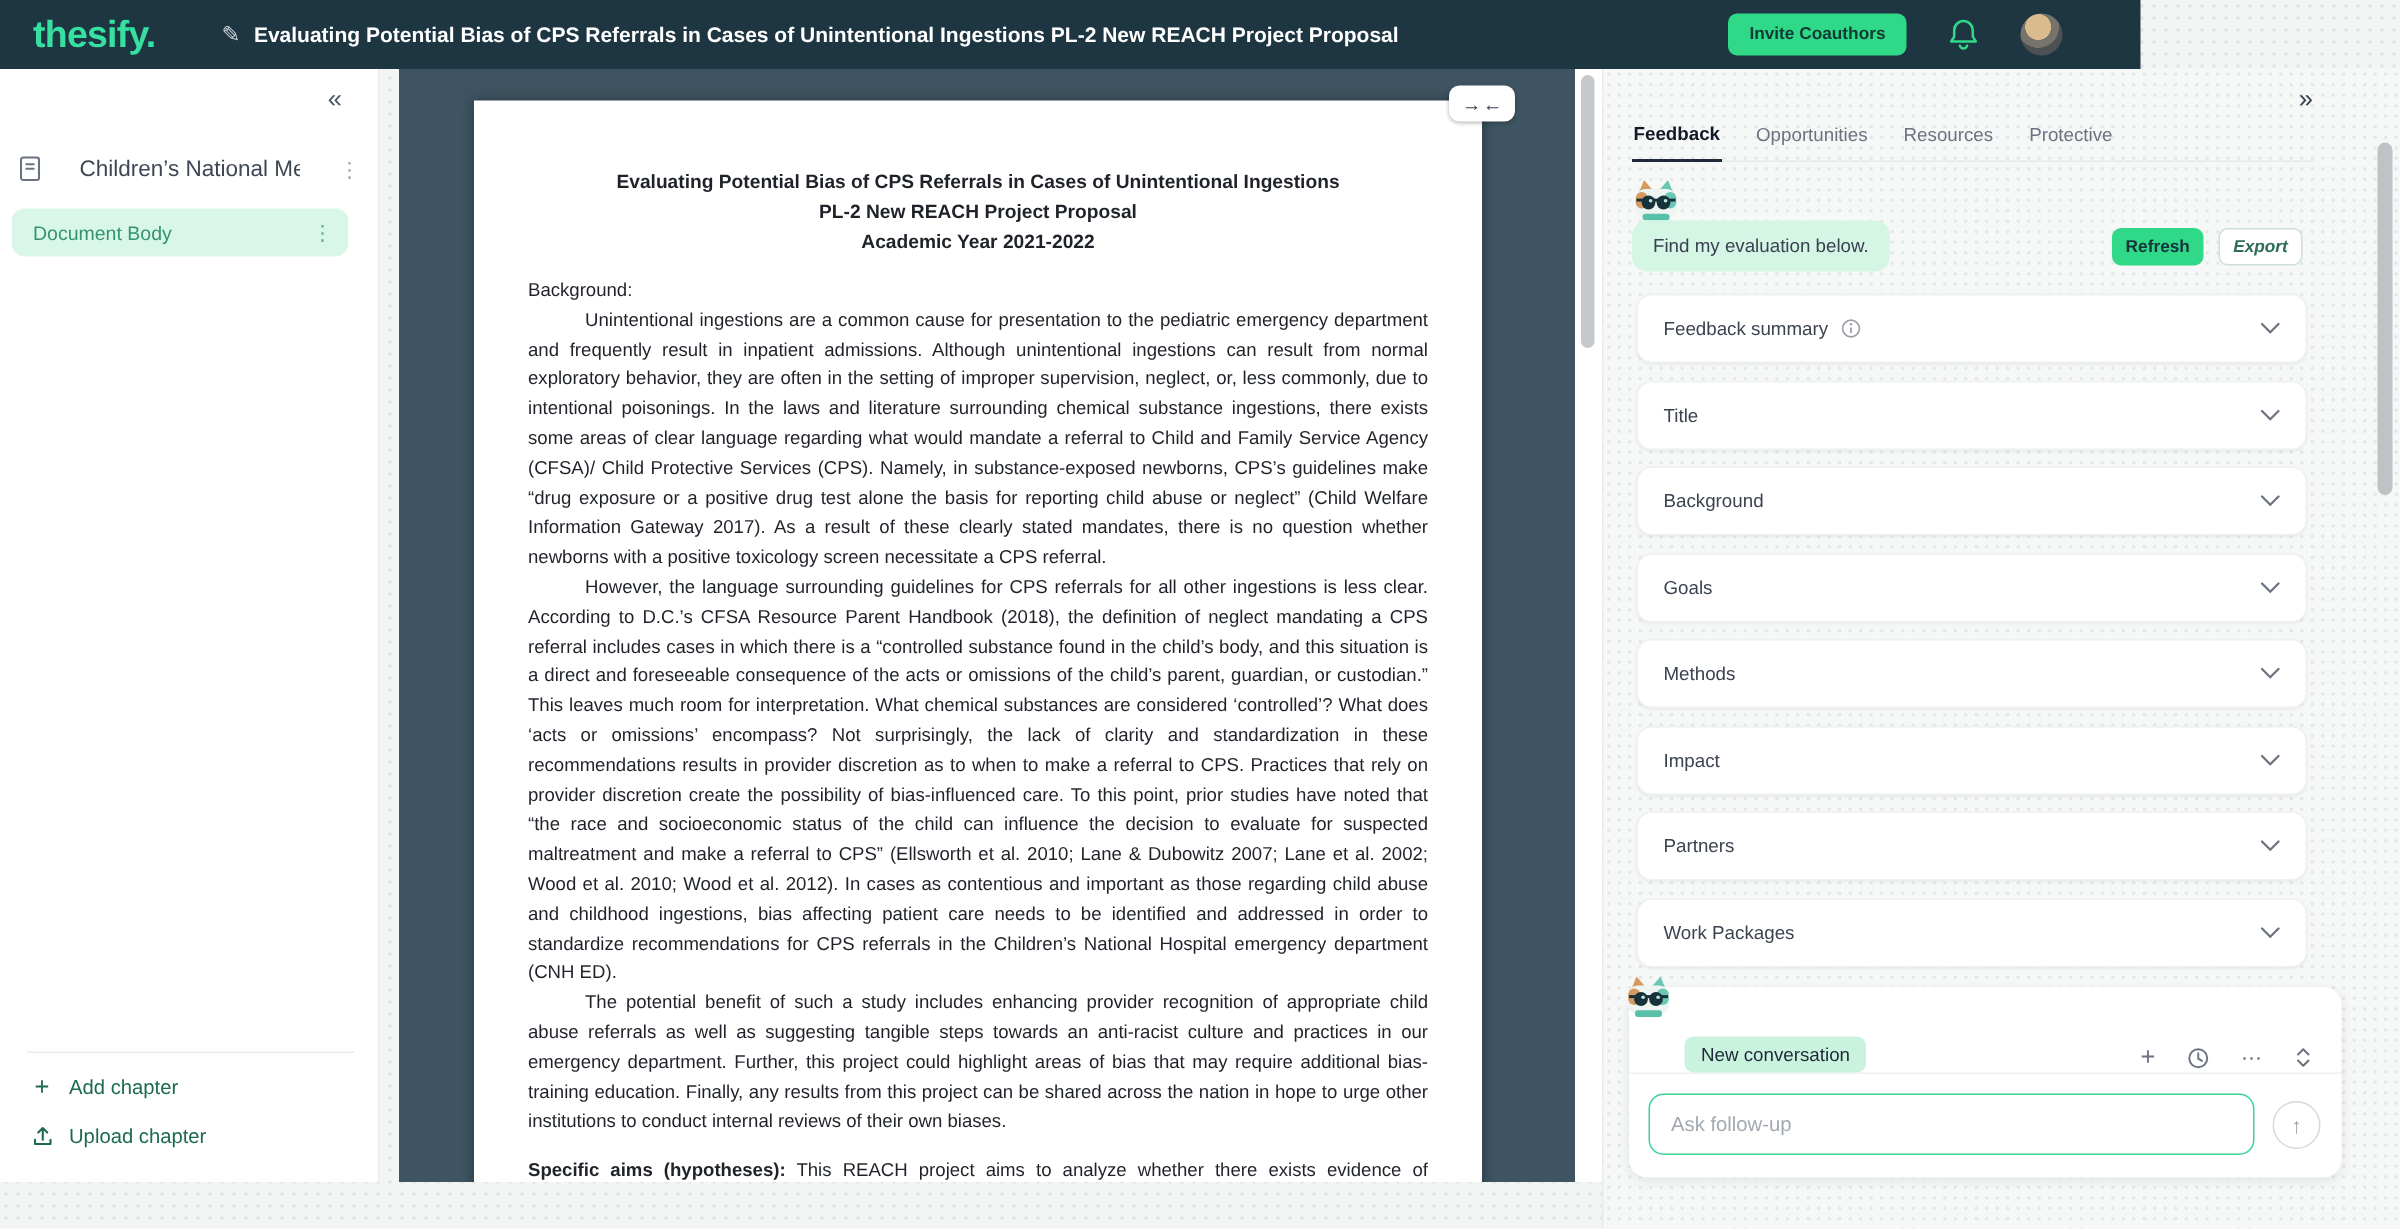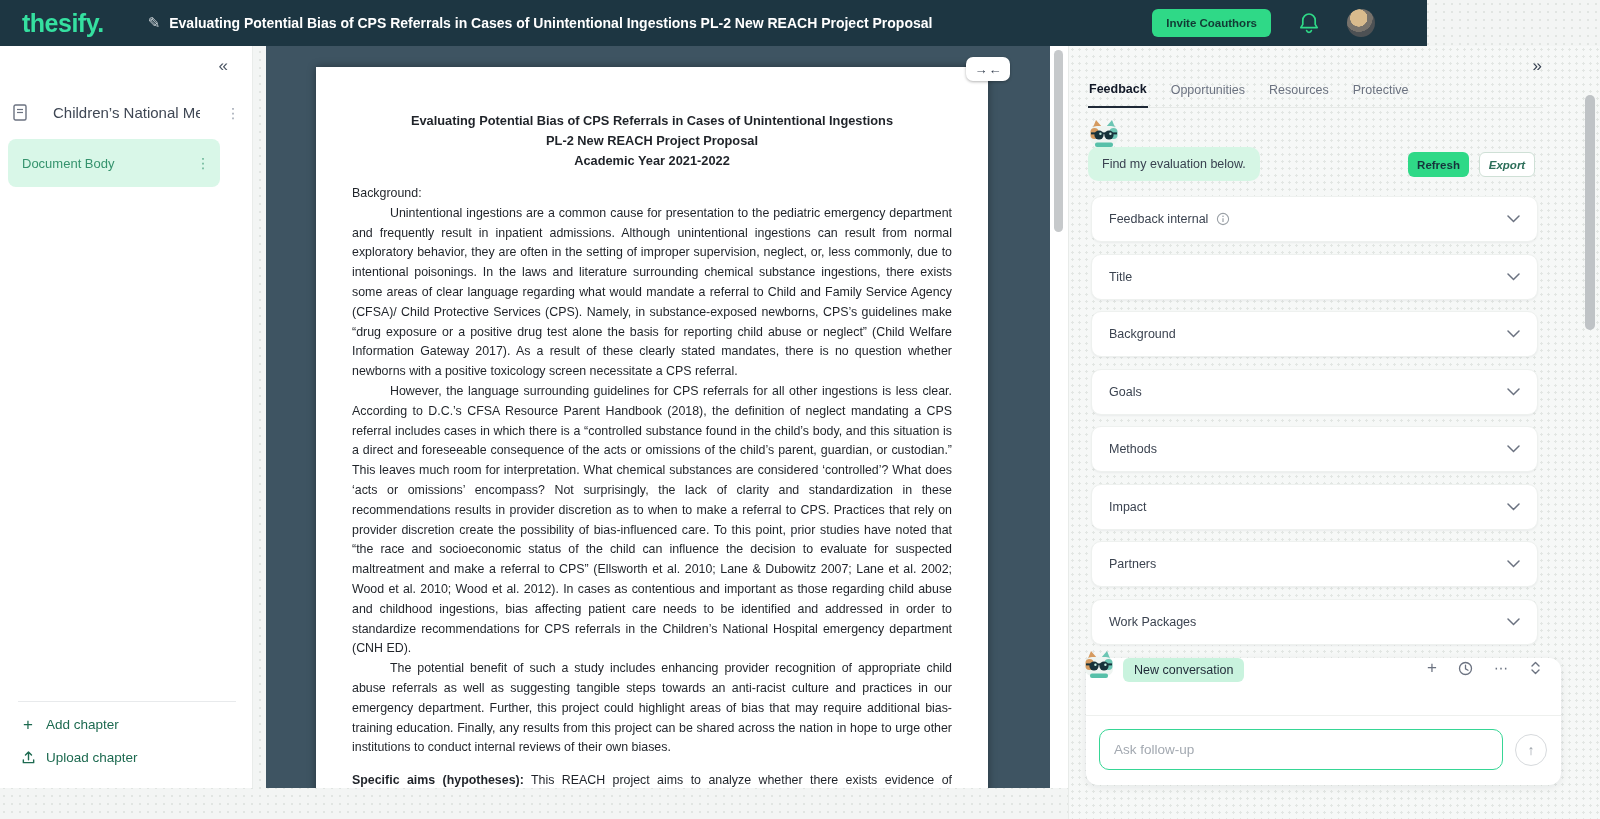--- a/index.html
+++ b/index.html
@@ -33,21 +33,21 @@
   
   .sidebar {
     position:absolute; top:46px; left:0; width:253px; height:742px;
     background:#ffffff; border-right:1px solid #e9ecea; z-index:10;
   }
   .collapse-left { position:absolute; top:10px; right:24px; color:#4b5563; font-size:17px; background:none; border:none; cursor:pointer; }
   .chapter-row { display:flex; align-items:center; gap:26px; margin-top:58px; padding:0 12px 0 13px; }
   .chapter-title { font-size:15px; color:#3f4754; flex:1; white-space:nowrap; overflow:hidden; }
   .kebab { color:#9ca3af; font-size:14px; cursor:pointer; background:none; border:none; }
   .doc-body-item {
-    margin:18px 32px 0 8px; height:48px; background:#d9f7e8; border-radius:8px;
+    margin:18px 20px 0 8px; height:32px; background:#d9f7e8; border-radius:8px;
     display:flex; align-items:center; justify-content:space-between; padding:0 10px 0 14px; cursor:pointer;
   }
   .doc-body-label { font-size:13px; color:#35936d; }
   .doc-body-item .kebab { color:#63b091; }
   .sidebar-bottom { position:absolute; left:0; right:0; bottom:0; padding-bottom:14px; }
   .sidebar-divider { border:none; border-top:1px solid #e8eaec; margin:0 16px 6px 18px; }
   .sb-action { display:flex; align-items:center; gap:10px; padding:9px 20px; color:#1d6a50; font-size:13.5px; cursor:pointer; background:none; border:none; font-family:"Liberation Sans",sans-serif; width:100%; text-align:left; }
   .sb-action .plus { font-size:17px; line-height:12px; width:16px; text-align:center; }
   
   .viewer {
@@ -110,21 +110,21 @@
   }
   .acc-label { font-size:12.5px; color:#3b4350; }
   .acc-card .spacer { flex:1; }
   .info-icon { margin-left:8px; display:flex; }
   
   .conv-card {
     position:absolute; top:612px; left:17px; width:475px; height:127px;
     background:#ffffff; border-radius:12px; box-shadow:0 2px 8px rgba(16,24,40,0.08);
     z-index:2;
   }
-  .conv-head { height:58px; border-bottom:1px solid #eef0ee; display:flex; align-items:flex-start; padding:0 20px; }
+  .conv-head { height:58px; border-bottom:1px solid #eef0ee; display:flex; align-items:flex-end; padding:0 20px; }
   .conv-chip { background:#c9f3de; color:#1f2937; font-size:12.5px; border-radius:6px; padding:5px 11px; margin-left:17px; }
   .conv-icons { margin-left:auto; display:flex; align-items:center; gap:21px; color:#6b7280; }
   .icon-btn { background:none; border:none; color:#6b7280; cursor:pointer; font-size:14px; display:flex; align-items:center; font-family:"Liberation Sans",sans-serif; }
   .conv-input-row { display:flex; align-items:center; padding:13px 14px 0 13px; gap:12px;justify-content:flex-end; }
   .followup-input {
     flex:1; height:41px; border:1.5px solid #36d695; border-radius:10px;
     padding:0 14px; font-size:13.5px; color:#374151; outline:none; background:#fff;
     font-family:"Liberation Sans",sans-serif;
   }
   .followup-input::placeholder { color:#a3a9b1; }
@@ -243,21 +243,21 @@
 
   <svg class="cat cat-1" viewBox="0 0 32 28">
       <use href="#cat-shape"></use>
     </svg>
   <div class="bubble">Find my evaluation below.</div>
   <button class="refresh-btn">Refresh</button>
   <button class="export-btn">Export</button>
 
   <div class="accordions">
     <div class="acc-card">
-      <span class="acc-label">Feedback internal</span>
+      <span class="acc-label">Feedback summary</span>
       <span class="info-icon">
         <svg width="14" height="14" viewBox="0 0 14 14" fill="none">
           <circle cx="7" cy="7" r="5.6" stroke="#9aa0a6" stroke-width="1.1"></circle>
           <line x1="7" y1="6.3" x2="7" y2="10" stroke="#9aa0a6" stroke-width="1.2"></line>
           <circle cx="7" cy="4.2" r="0.8" fill="#9aa0a6"></circle>
         </svg>
       </span>
       <span class="spacer"></span>
       <span style="display:flex;">
           <svg width="13" height="8" viewBox="0 0 13 8" fill="none">

